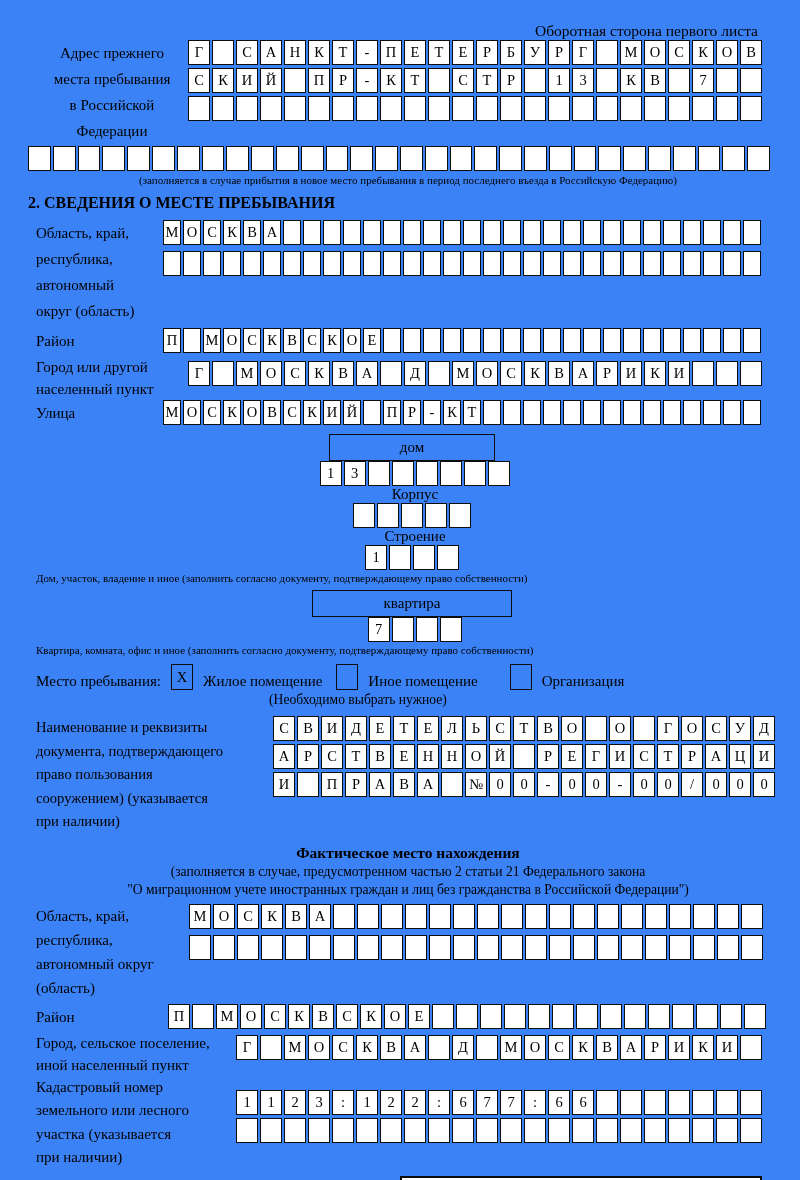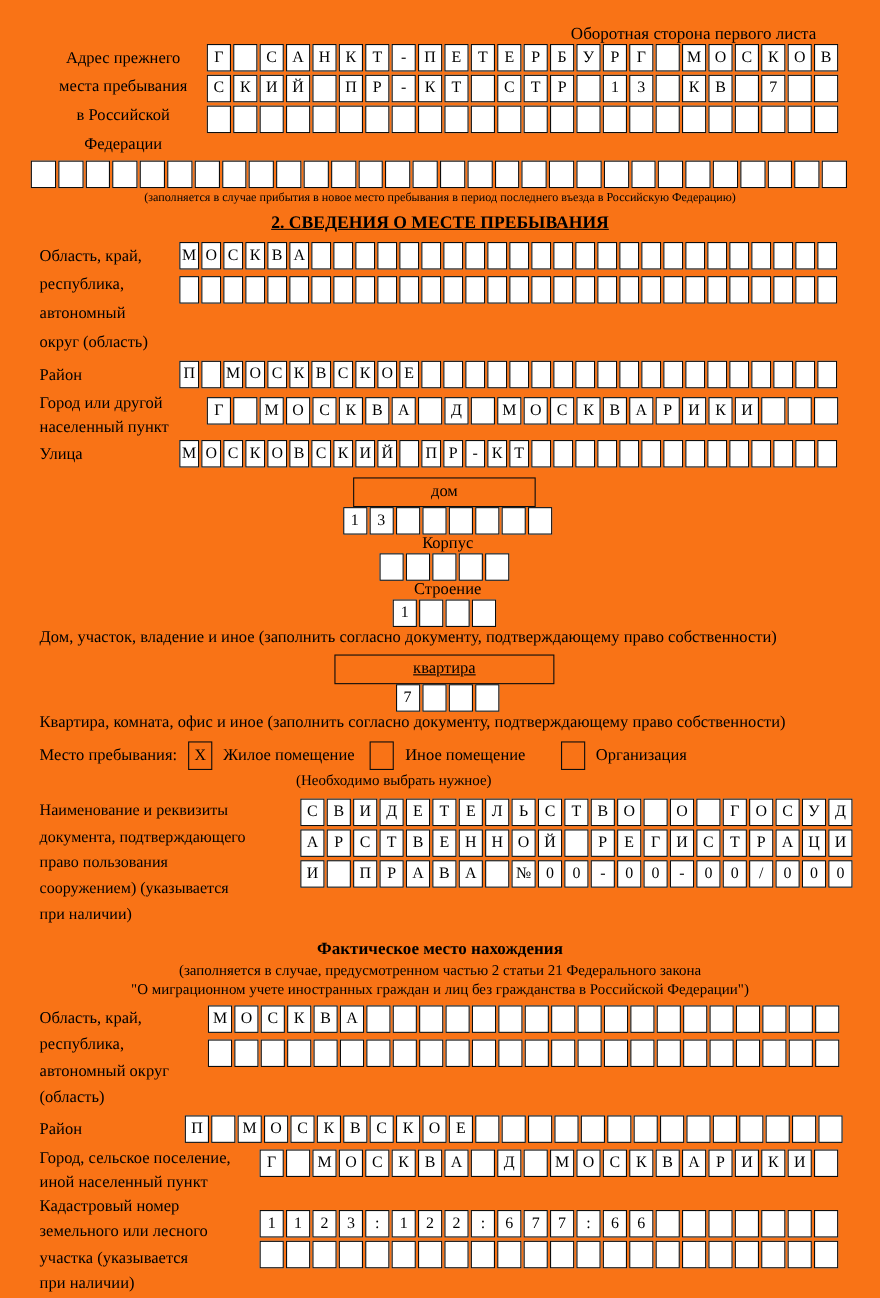--- a/index.html
+++ b/index.html
@@ -1,50 +1,50 @@
 <!DOCTYPE html>
 <html><head>
 <meta charset="utf-8">
 <style>
   html,body{margin:0;padding:0;background:#fff;}
   .page{
     width:800px;height:1180px;box-sizing:border-box;
-    padding:12px 28px 0 28px;background:#f97316;color:#000;
+    padding:12px 12px 0 28px;background:#3b82f6;color:#000;
     font-family:"Liberation Serif", serif;overflow:hidden;
   }
   .hdr-right{text-align:right;font-size:15.5px;padding-right:30px;margin-top:10px;}
   .flexrow{display:flex;align-items:flex-start;}
   .lbl{font-size:15px;line-height:26px;}
   .lbl div{white-space:nowrap;}
   .label-col{flex:none;padding-left:8px;}
   .w152{width:152px;} .w127{width:127px;} .w237{width:237px;}
   .w153{width:153px;} .w132{width:132px;} .w200{width:200px;}
   .cellrow{display:flex;gap:2px;margin-bottom:3px;}
   .cell{
     box-sizing:border-box;flex:none;border:1.6px solid #0d0d0d;background:#fff;
     height:25px;display:flex;align-items:center;justify-content:center;
     font-size:14.5px;line-height:1;
   }
   .c24 .cell{width:22px;}
   .c20 .cell{width:18px;}
   .c25 .cell{width:22.8px;}
   .fullrow{margin-top:2px;}
   .caption{font-size:11px;text-align:center;margin:2px 0 4px 0;}
-  .sec-title{font-weight:bold;font-size:16px;text-align:center;margin:8px 0 8px 0;text-decoration:underline;}
+  .sec-title{font-weight:bold;font-size:16px;text-align:left;margin:8px 0 8px 0;}
   .fact-title{font-weight:bold;font-size:15.5px;text-align:center;margin:10px 0 2px 0;}
   .smallnote{font-size:13.6px;text-align:center;margin:2px 0;}
-  .inline-note{font-size:15px;margin:0 0 6px 0;}
+  .inline-note{font-size:11px;margin:0 0 6px 0;}
   .boxlabel{
     box-sizing:border-box;border:1.6px solid #0d0d0d;height:27px;
     display:flex;align-items:center;justify-content:center;font-size:15px;flex:none;
   }
   .houserow{display:flex;align-items:center;margin:6px 0 2px 8px;flex-direction:column;}
   .houserow .cellrow{margin-bottom:0;}
   .midlbl{font-size:15px;margin:0 8px 0 14px;white-space:nowrap;}
-  .stayrow{display:flex;align-items:center;margin:8px 0 2px 8px;font-size:15px;}
+  .stayrow{display:flex;align-items:flex-end;margin:8px 0 2px 8px;font-size:15px;}
   .chkbox{
     box-sizing:border-box;border:1.6px solid #0d0d0d;width:22px;height:26px;flex:none;
     display:flex;align-items:center;justify-content:center;font-size:14.5px;
   }
   .stayrow .optlbl{margin:0 14px 0 10px;white-space:nowrap;}
   .stayrow .mainlbl{margin-right:10px;white-space:nowrap;}
   .choose-note{width:660px;text-align:center;font-size:13.6px;margin:2px 0 8px 0;}
   .stamp-wrap{margin-left:352px;width:420px;margin-top:6px;}
   .stamp-box{
     box-sizing:border-box;border:2px solid #0d0d0d;width:362px;height:176px;
@@ -393,21 +393,21 @@
     <div class="cellrow c24">
         <span class="cell">1</span>
         <span class="cell"></span>
         <span class="cell"></span>
         <span class="cell"></span>
       </div>
   </div>
   <div class="inline-note" style="margin-left:8px;">Дом, участок, владение и иное (заполнить согласно документу, подтверждающему право собственности)</div>
 
   <div class="houserow" style="margin-top:2px;">
-    <div class="boxlabel" style="width:200px;text-decoration:underline;">квартира</div>
+    <div class="boxlabel" style="width:200px;">квартира</div>
     <div class="cellrow c24" style="margin-left:5px;">
         <span class="cell">7</span>
         <span class="cell"></span>
         <span class="cell"></span>
         <span class="cell"></span>
       </div>
   </div>
   <div class="inline-note" style="margin-left:8px;">Квартира, комната, офис и иное (заполнить согласно документу, подтверждающему право собственности)</div>
 
   <div class="stayrow">

